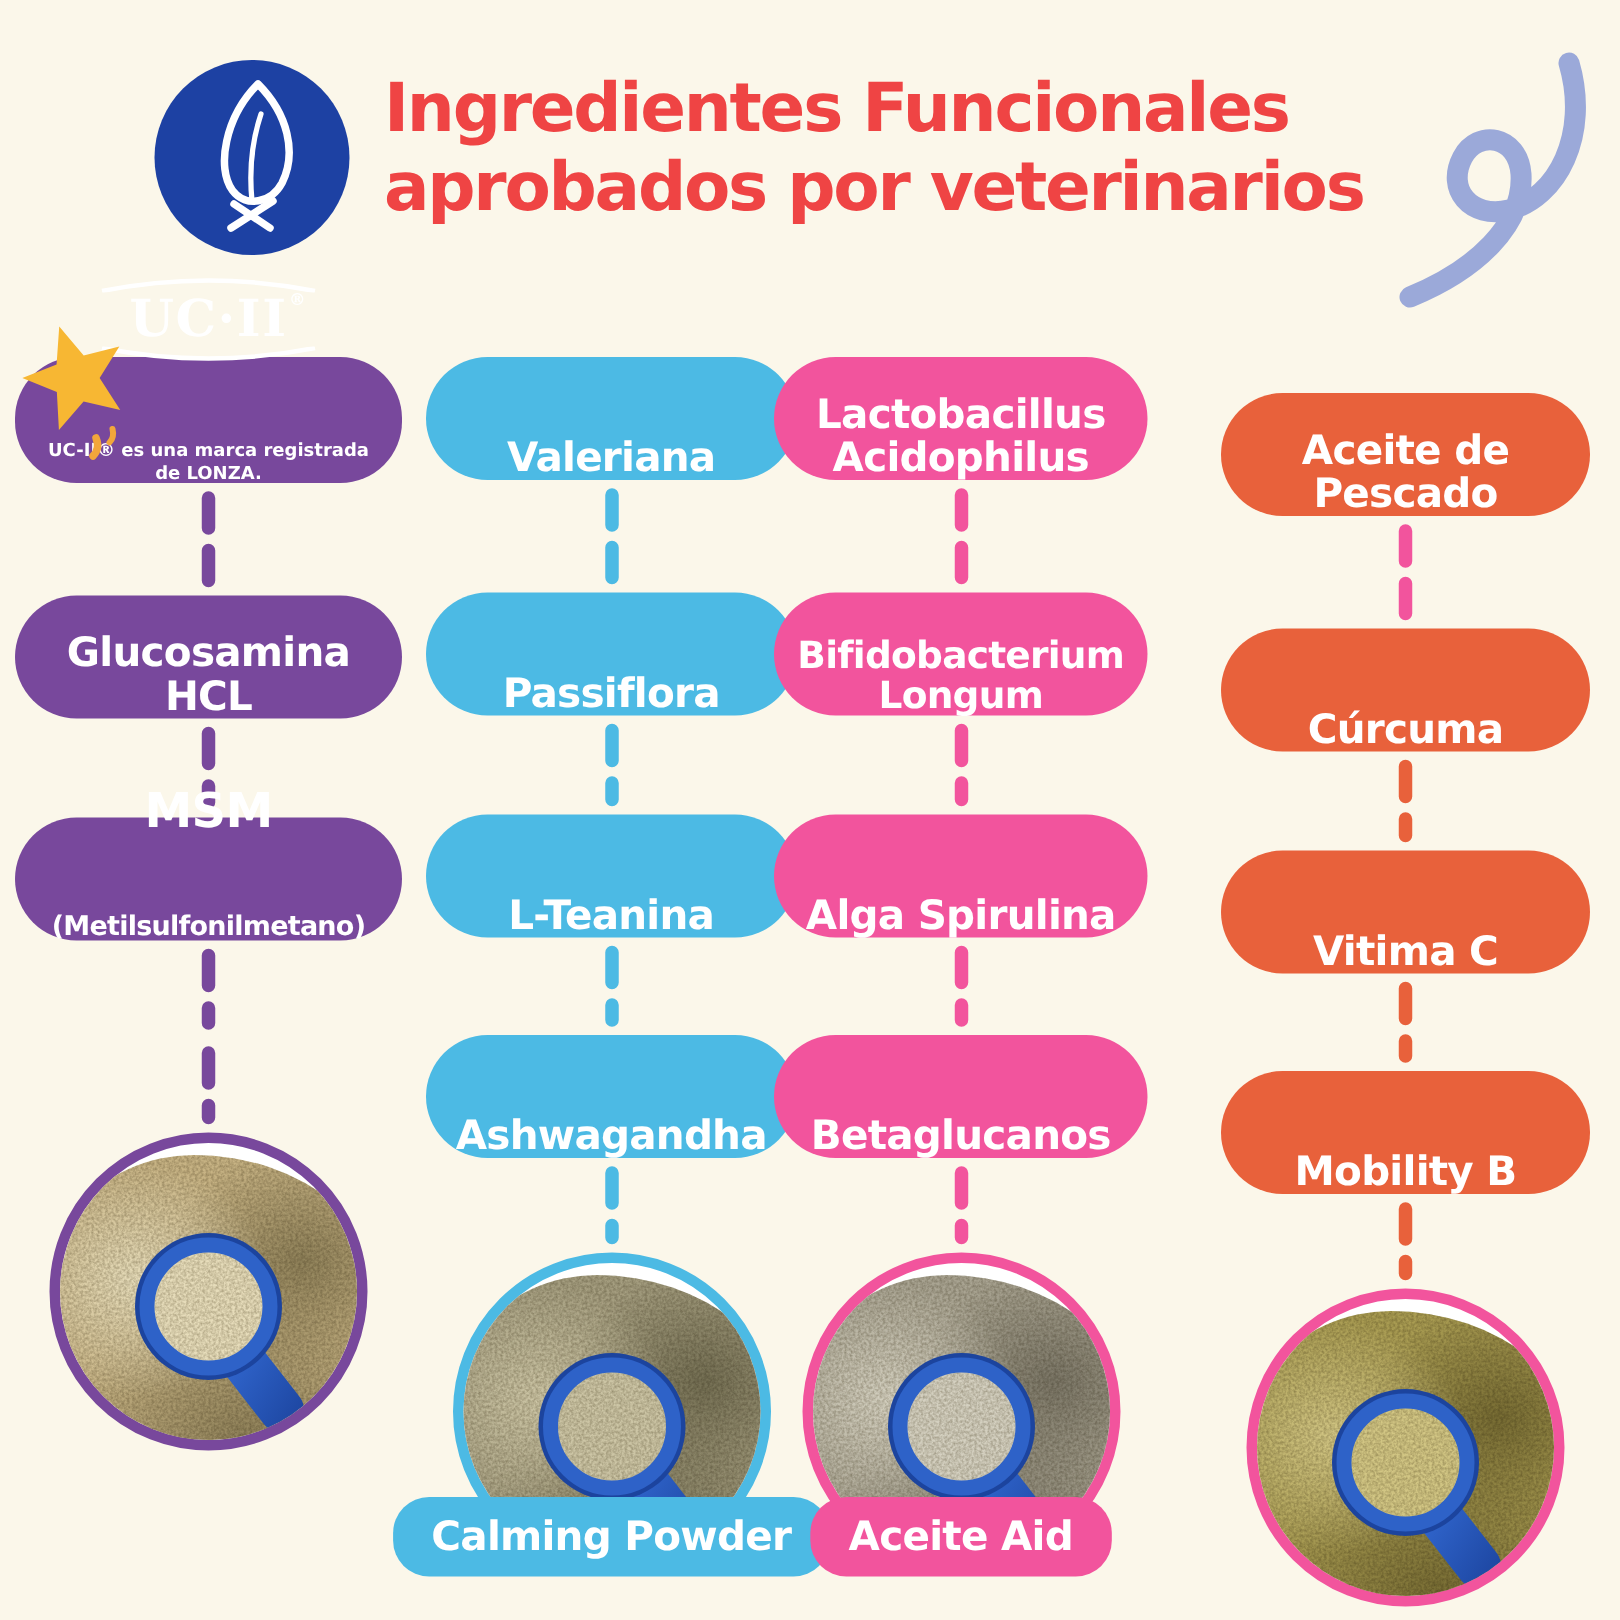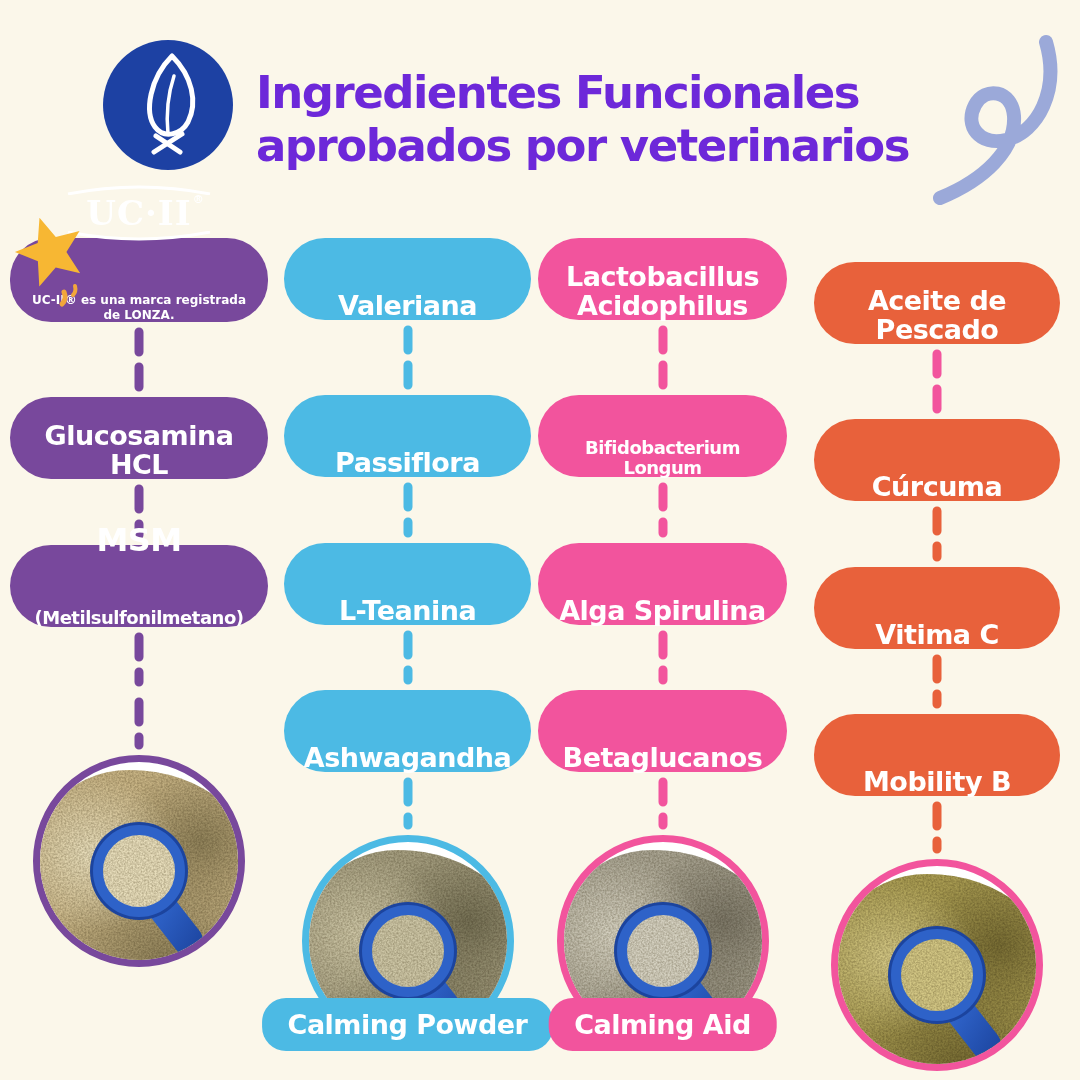--- a/index.html
+++ b/index.html
@@ -2,34 +2,34 @@
 <html><head>
 <meta charset="utf-8">
 <style>
   html,body{margin:0;padding:0;}
   body{font-family:"DejaVu Sans","Liberation Sans",sans-serif;}
   #canvas{position:relative;width:1080px;height:1080px;background:#FBF7EA;overflow:hidden;}
 
   
   .badge{position:absolute;left:103px;top:40px;width:130px;height:130px;border-radius:50%;
          background:#1D41A3;display:flex;align-items:center;justify-content:center;}
-  .title{position:absolute;left:256px;top:66px;width:680px;color:#6d28d9;
+  .title{position:absolute;left:256px;top:45px;width:680px;color:#ef4444;
          font-weight:800;font-size:45px;line-height:53px;letter-spacing:-1.5px;}
   .squiggle{position:absolute;left:918px;top:28px;}
 
   
   .star{position:absolute;left:8px;top:210px;z-index:6;}
 
   
   .column{position:absolute;top:238px;display:flex;flex-direction:column;align-items:center;}
   .pill{width:100%;height:82px;border-radius:41px;background:var(--col);color:#fff;
         display:flex;flex-direction:column;align-items:center;justify-content:flex-end;
         font-weight:800;font-size:27px;line-height:1.08;text-align:center;letter-spacing:-0.5px;
         box-sizing:border-box;padding:0 12px;gap:48px;}
-  .pill .fit{font-size:18px;}
+  .pill .fit{font-size:25px;}
   .pill .subtext{font-size:18px;font-weight:700;letter-spacing:-0.5px;margin-top:2px;}
   .dash{flex:0 0 auto;}
   .dash line{stroke:var(--dash,var(--col));stroke-width:9;stroke-linecap:round;}
 
   
   .brand-pill{height:84px;}
   .brand-logo{display:flex;flex-direction:column;align-items:center;line-height:1;}
   .brand-word{font-family:"DejaVu Serif","Liberation Serif",serif;font-weight:700;
               font-size:34px;letter-spacing:1px;position:relative;}
   .brand-word sup{font-size:11px;position:absolute;top:-2px;margin-left:1px;}
@@ -199,21 +199,21 @@
         <div class="scoop-cup">
           <svg class="grain">
               <rect width="100%" height="100%" filter="url(#grainf)"></rect>
             </svg>
         </div>
       </div>
       <div class="product-label">Calming Powder</div>
     </div>
   </div>
 
-  <div class="column" style="left: 538px; width: 249px; --col: #F2549D; --pbase: #A9A492; --pshade: #7B7666; --plight: #D4D0C0;">
+  <div class="column" style="left: 516px; width: 249px; --col: #F2549D; --pbase: #A9A492; --pshade: #7B7666; --plight: #D4D0C0;">
 
     <div class="pill">
         <span>Lactobacillus Acidophilus</span>
       </div>
     <svg class="dash" width="12" height="75">
         <line x1="6" y1="10" x2="6" y2="65" stroke-dasharray="20 15"></line>
       </svg>
     <div class="pill">
         <span class="fit">Bifidobacterium Longum</span>
       </div>
@@ -240,21 +240,21 @@
               <rect width="100%" height="100%" filter="url(#grainf)"></rect>
             </svg>
         </div>
         <div class="scoop-handle"></div>
         <div class="scoop-cup">
           <svg class="grain">
               <rect width="100%" height="100%" filter="url(#grainf)"></rect>
             </svg>
         </div>
       </div>
-      <div class="product-label">Calming Aid</div>
+      <div class="product-label">Aceite Aid</div>
     </div>
   </div>
 
   <div class="column" style="left: 814px; width: 246px; margin-top: 24px; --col: #E8613B; --ring: #F2549D; --pbase: #A99C52; --pshade: #776C33; --plight: #D2C684;">
 
     <div class="pill">
         <span>Aceite de Pescado</span>
       </div>
     <svg class="dash" width="12" height="75" style="--dash: #F2549D;">
         <line x1="6" y1="10" x2="6" y2="65" stroke-dasharray="20 15"></line>

